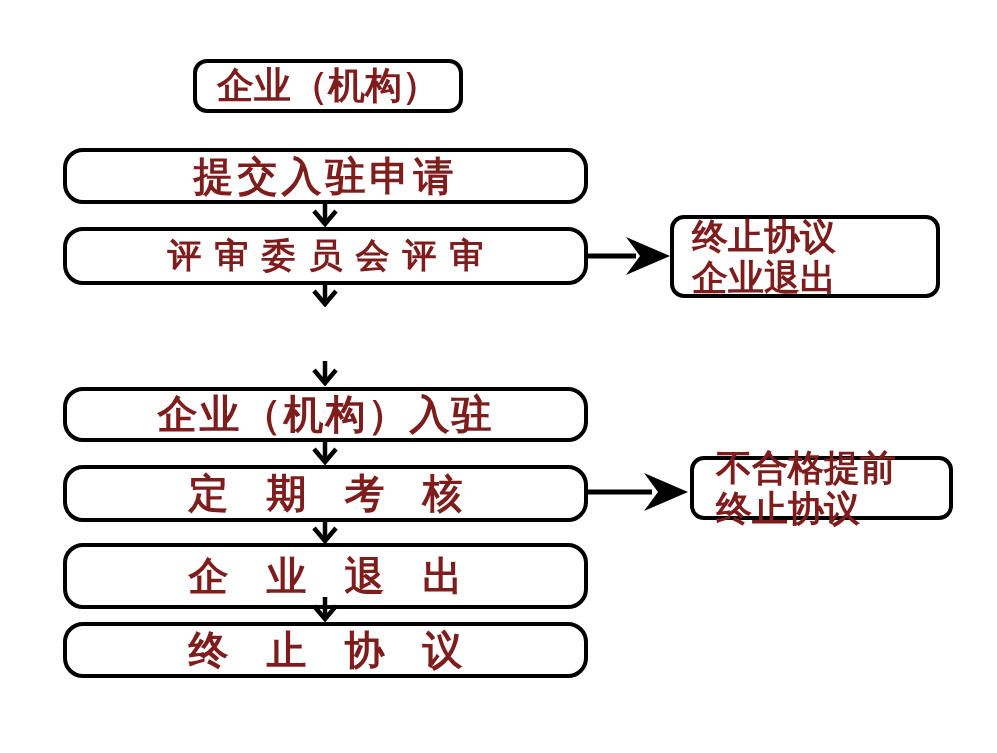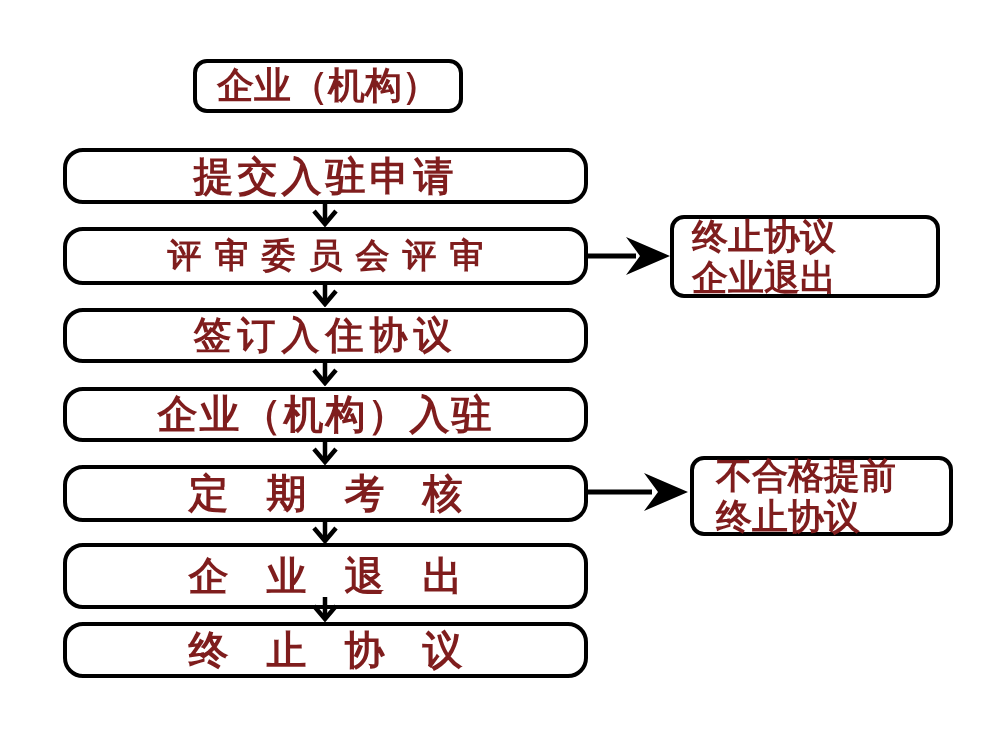--- a/index.html
+++ b/index.html
@@ -46,21 +46,21 @@
   .fb5 span, .fb6 span, .fb7 span, .fb2 span { margin-right: -38px; }
   .fb2 span { margin-right: -13px; }
   .side-box {
     border-radius: 14px;
     font-size: 36px;
     line-height: 41px;
     justify-content: flex-start;
     padding-left: 18px;
   }
   .sb1 { left: 670px; top: 215px; width: 270px; height: 83px; }
-  .sb2 { left: 690px; top: 456px; width: 263px; height: 80px; padding-left: 22px; }
+  .sb2 { left: 690px; top: 456px; width: 263px; height: 64px; padding-left: 22px; }
   .side-box .lines { display: block; }
   .side-box .lines span { display: block; }
   .arrow {
     position: absolute;
   }
 </style>
 </head>
 <body>
 
 <div class="canvas">
@@ -70,23 +70,20 @@
   </div>
 
   <div class="box flow-box fb1">
     <span>提交入驻申请</span>
   </div>
 
   <div class="box flow-box fb2">
     <span>评审委员会评审</span>
   </div>
 
-  <div class="box flow-box fb3">
-    <span>签订入住协议</span>
-  </div>
 
   <div class="box flow-box fb4">
     <span>企业（机构）入驻</span>
   </div>
 
   <div class="box flow-box fb5">
     <span>定期考核</span>
   </div>
 
   <div class="box flow-box fb6">

